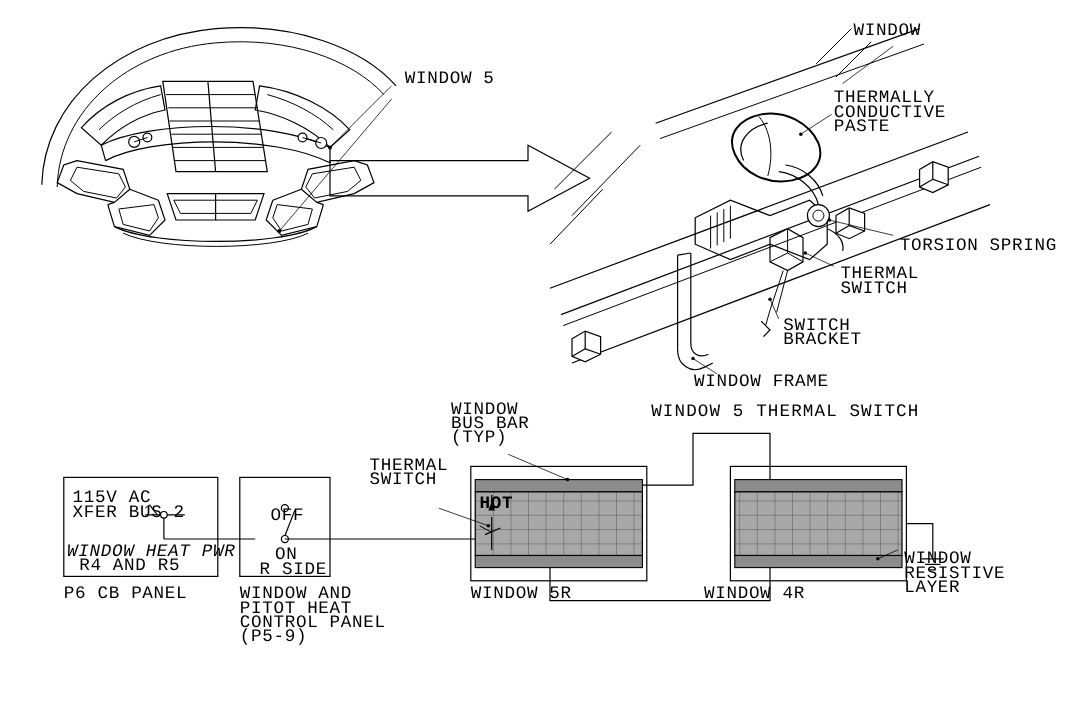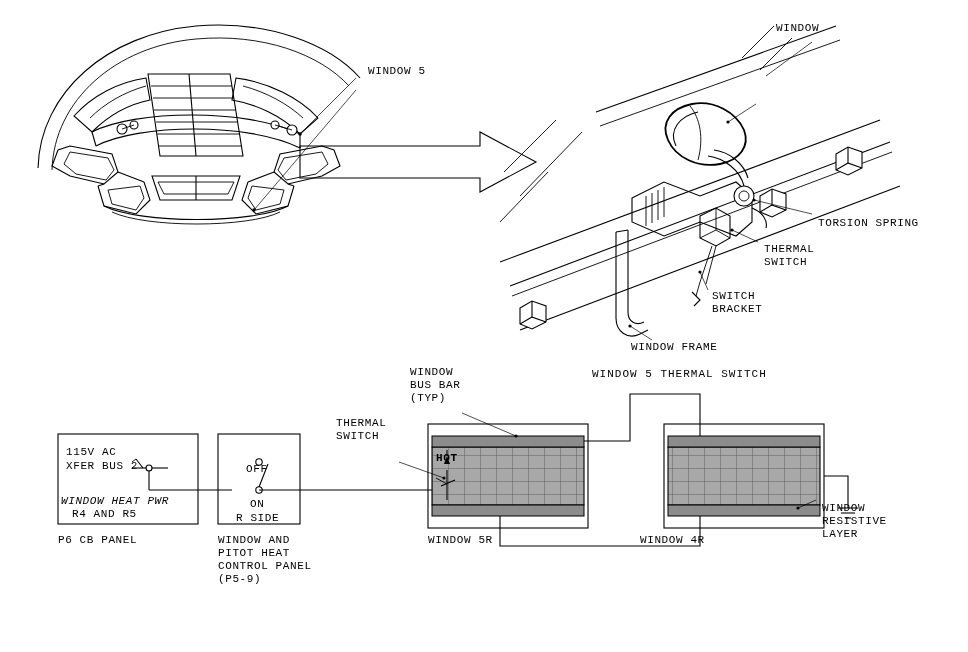--- a/index.html
+++ b/index.html
@@ -11,21 +11,21 @@
     position: relative;
     width: 968px;
     height: 652px;
     background: #ffffff;
     font-family: "Liberation Sans", sans-serif;
     overflow: hidden;
   }
   .lbl {
     position: absolute;
     font-family: "Liberation Mono", monospace;
-    font-size: 11px;
+    font-size: 16px;
     letter-spacing: 0.6px;
     color: #000000;
     line-height: 13px;
     white-space: pre;
   }
   svg {
     position: absolute;
     left: 0;
     top: 0;
     width: 968px;
@@ -249,20 +249,23 @@
       <circle class="fillblack" cx="444" cy="478" r="1.6"></circle>
       <path class="ln-hair" d="M816 500 L798 508"></path>
       <circle class="fillblack" cx="798" cy="508" r="1.6"></circle>
     </g>
   </svg>
 
   <div class="lbl" style="left:368px; top:65px;">WINDOW 5</div>
 
   <div class="lbl" style="left:776px; top:22px;">WINDOW</div>
 
+  <div class="lbl" style="left:758px; top:83px;">THERMALLY
+CONDUCTIVE
+PASTE</div>
 
   <div class="lbl" style="left:818px; top:217px;">TORSION SPRING</div>
 
   <div class="lbl" style="left:764px; top:243px;">THERMAL
 SWITCH</div>
 
   <div class="lbl" style="left:712px; top:290px;">SWITCH
 BRACKET</div>
 
   <div class="lbl" style="left:631px; top:341px;">WINDOW FRAME</div>

